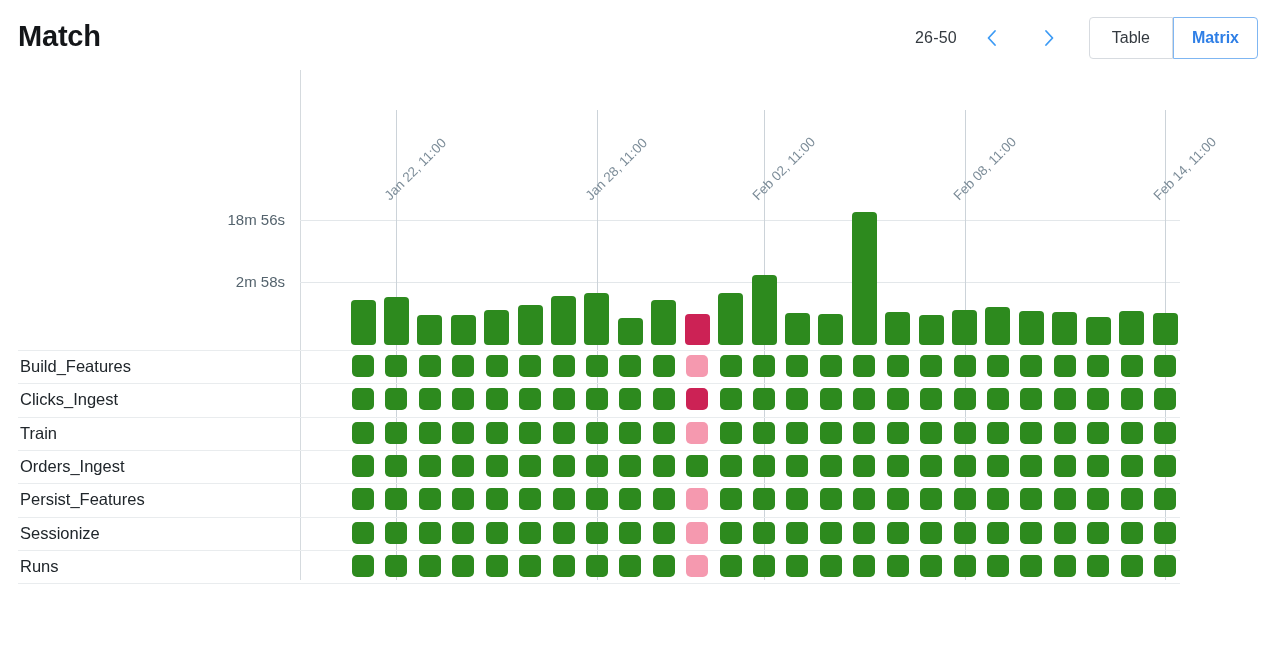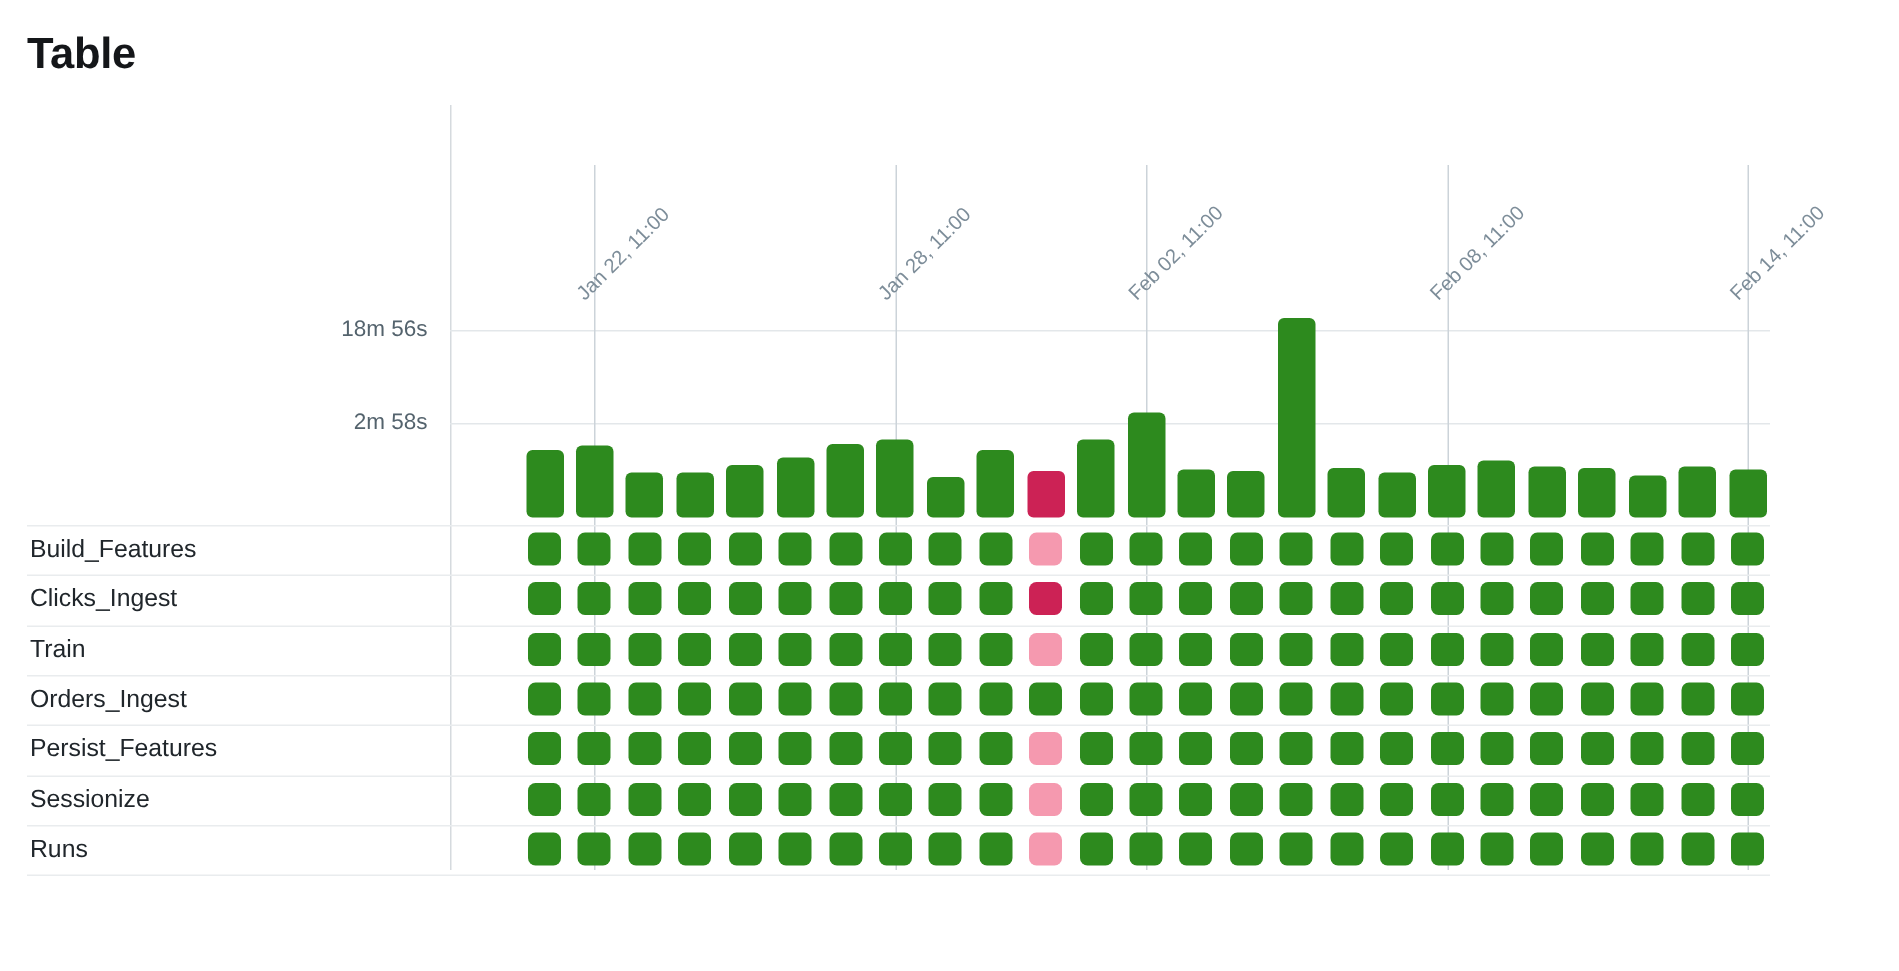--- a/index.html
+++ b/index.html
@@ -145,22 +145,41 @@
     position: absolute;
     width: 22px;
     height: 22px;
     border-radius: 5px;
   }
 </style>
 </head>
 <body>
 
 <div class="header">
-  <div class="page-title">Table</div>
-
+  <div class="page-title">Match</div>
+
+  <div class="header-controls">
+    <span class="page-range">26-50</span>
+
+    <button class="pager-btn" title="Previous">
+      <svg width="13" height="20" viewBox="0 0 13 20" aria-hidden="true">
+        <path d="M10 3 L3.5 10 L10 17" fill="none" stroke="#3d9bf5" stroke-width="1.8" stroke-linecap="round" stroke-linejoin="round"></path>
+      </svg>
+    </button>
+    <button class="pager-btn" title="Next" style="margin-left:24px">
+      <svg width="13" height="20" viewBox="0 0 13 20" aria-hidden="true">
+        <path d="M3 3 L9.5 10 L3 17" fill="none" stroke="#3d9bf5" stroke-width="1.8" stroke-linecap="round" stroke-linejoin="round"></path>
+      </svg>
+    </button>
+
+    <div class="seg-group">
+      <button class="seg-btn first">Table</button>
+      <button class="seg-btn last active">Matrix</button>
+    </div>
+  </div>
 </div>
 
 <div class="canvas" id="canvas">
     <div class="axis-line" style="left: 300px; top: 70px; width: 1px; height: 510px;"></div>
     <div class="gridline" style="left: 300px; top: 219.6px; width: 880px;"></div>
     <div class="y-label" style="left: 120px; top: 210.6px; width: 165px;">18m 56s</div>
     <div class="gridline" style="left: 300px; top: 282.3px; width: 880px;"></div>
     <div class="y-label" style="left: 120px; top: 273.3px; width: 165px;">2m 58s</div>
     <div class="tick-line" style="left: 396.417px; top: 110px; height: 470px;"></div>
     <div class="x-label" style="left: 392.417px; top: 188px;">Jan 22, 11:00</div>

